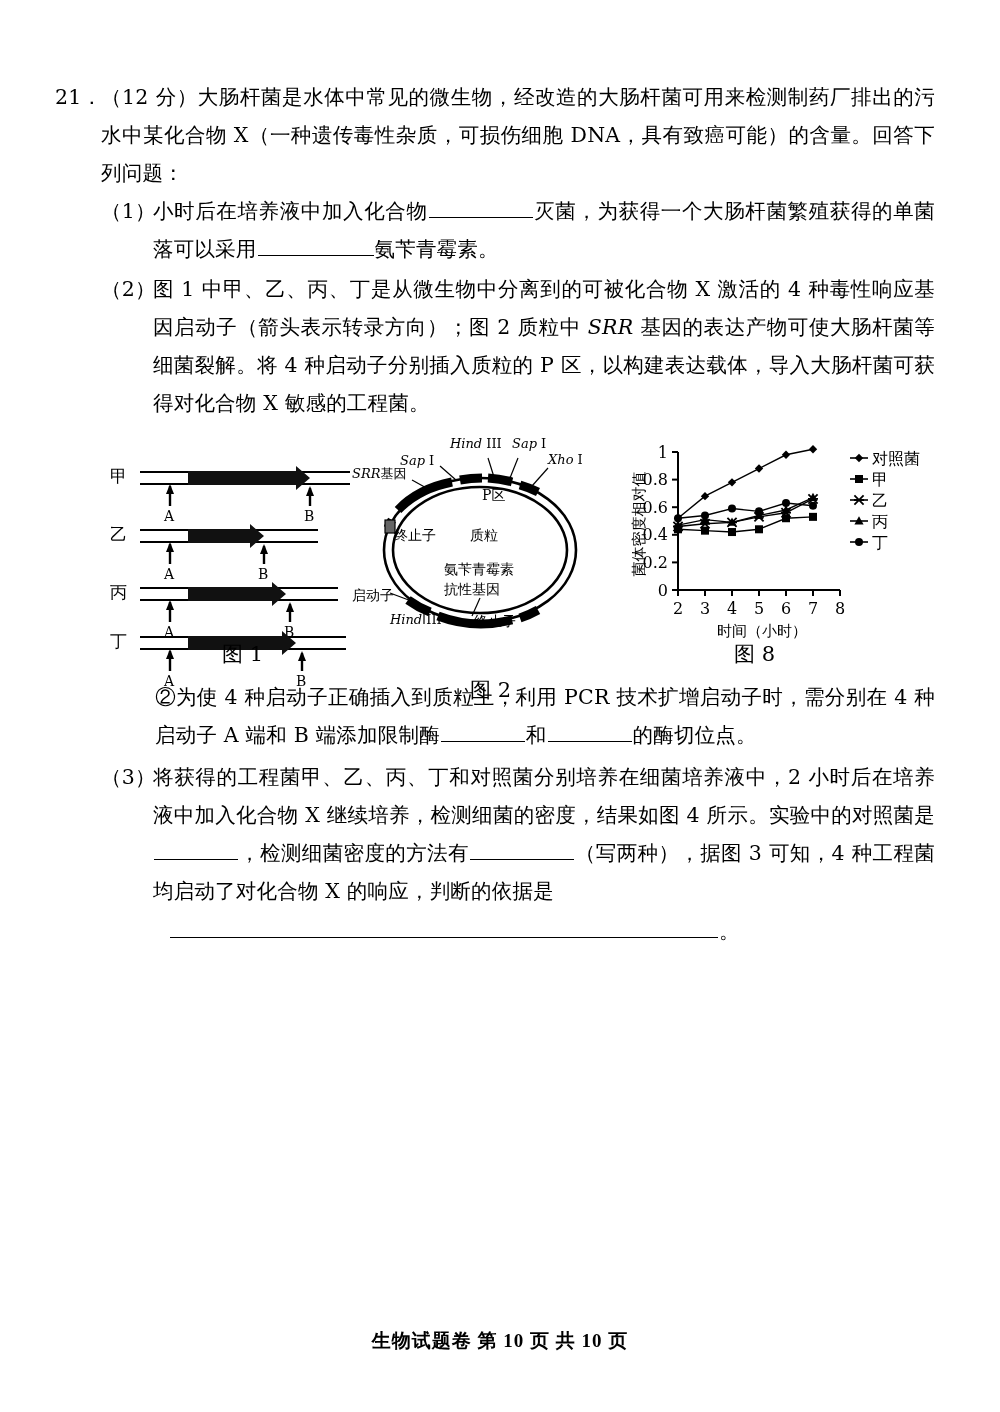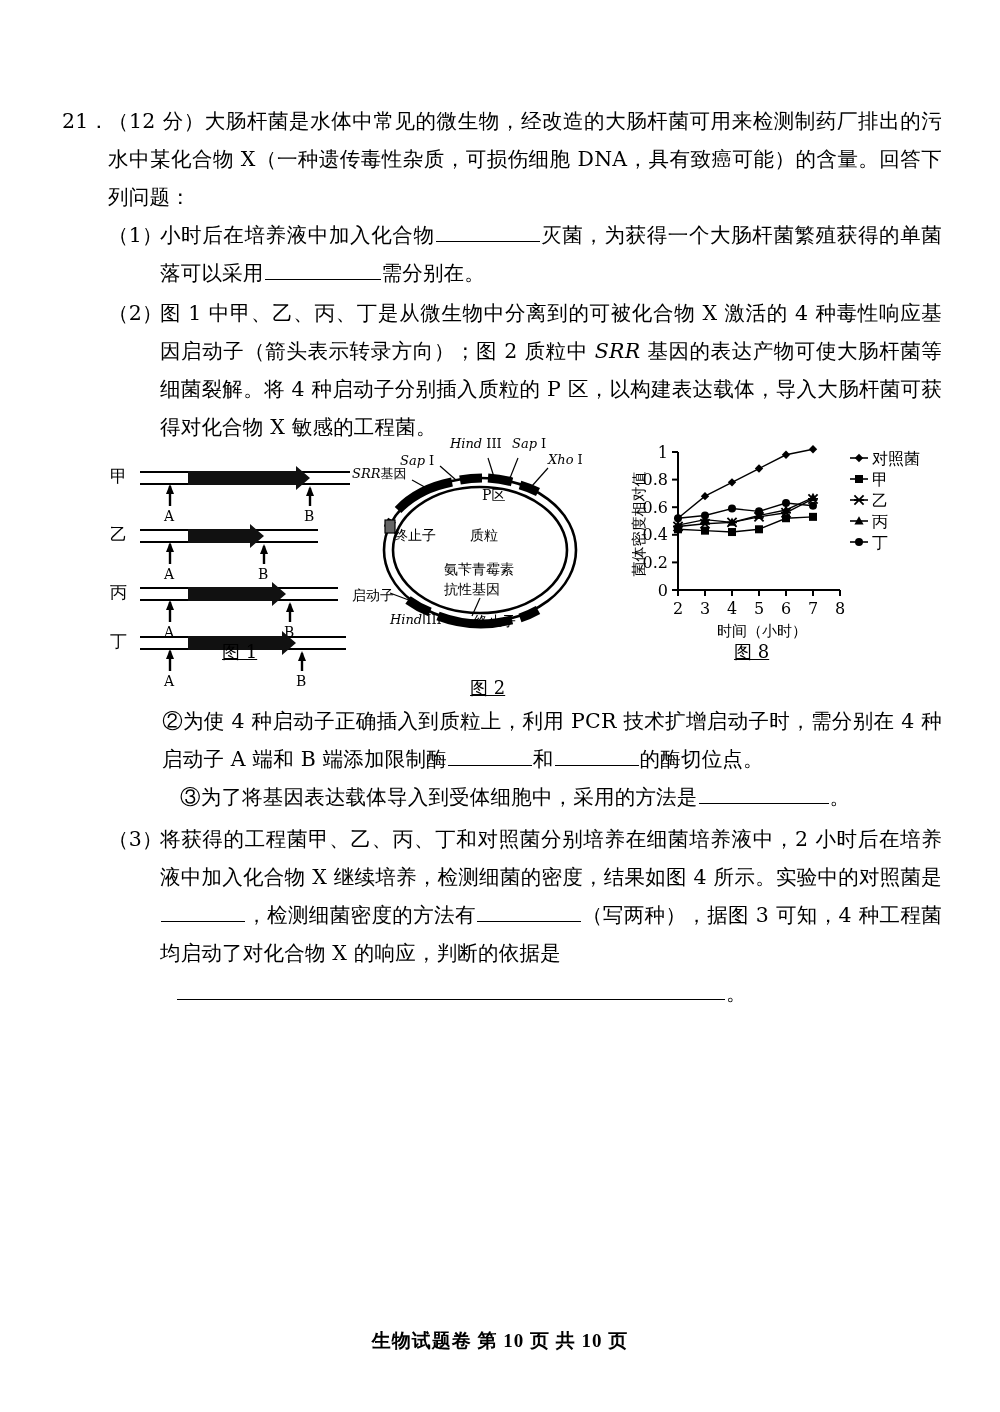--- a/index.html
+++ b/index.html
@@ -16,24 +16,23 @@
     overflow: hidden;
   }
   .page {
     position: absolute;
     inset: 0;
   }
 
   
   .qblock {
     position: absolute;
-    left: 62px;
+    left: 55px;
     top: 78px;
     width: 880px;
-    margin-top: 24px;
   }
   .para {
     font-size: 20.5px;
     line-height: 38px;
     letter-spacing: 0.2px;
     text-align: justify;
     text-justify: inter-character;
   }
   .p-main {
     text-indent: 0;
@@ -84,23 +83,22 @@
   .fig { position: absolute; }
   .caption-row {
     position: absolute;
     left: 62px;
     top: 640px;
     width: 880px;
     height: 30px;
   }
   .caption {
     position: absolute;
-    font-size: 18px;
+    font-size: 21px;
     font-family: "DejaVu Serif", "Liberation Serif", serif;
-    text-decoration: underline;
   }
 
   
   .footer {
     position: absolute;
     left: 0;
     top: 1328px;
     width: 1000px;
     text-align: center;
     font-size: 19px;
@@ -116,21 +114,21 @@
 
   <div class="qblock">
 
     <div class="para p-main">
       <span class="qnum">21．</span><span>（12 分）</span><span>大肠杆菌是水体中常见的微生物，经改造的大肠杆菌可用来检测制药厂排出的污水中某化合物 X（一种遗传毒性杂质，可损伤细胞 DNA，具有致癌可能）的含量。回答下列问题：</span>
     </div>
 
     <div class="para p-sub">
       <span class="sublabel">（1）</span>
       <span class="body" style="padding-left:52px; display:block; text-indent:0;">
-        <span>小时后在培养液中加入化合物</span><span class="blank w100"></span><span>灭菌，为获得一个大肠杆菌繁殖获得的单菌落可以采用</span><span class="blank w110"></span><span>需分别在。</span>
+        <span>小时后在培养液中加入化合物</span><span class="blank w100"></span><span>灭菌，为获得一个大肠杆菌繁殖获得的单菌落可以采用</span><span class="blank w110"></span><span>氨苄青霉素。</span>
       </span>
     </div>
 
     <div class="para p-sub" style="margin-top:2px;">
       <span class="sublabel">（2）</span>
       <span class="body" style="padding-left:52px; display:block; text-indent:0;">
         <span>图 1 中甲、乙、丙、丁是从微生物中分离到的可被化合物 X 激活的 4 种毒性响应基因启动子（箭头表示转录方向）；图 2 质粒中 </span><span class="it">SRR</span><span> 基因的表达产物可使大肠杆菌等细菌裂解。将 4 种启动子分别插入质粒的 P 区，以构建表达载体，导入大肠杆菌可获得对化合物 X 敏感的工程菌。</span>
       </span>
     </div>
   </div>
@@ -397,23 +395,20 @@
     <span class="caption" style="left:672px;">图 8</span>
   </div>
 
   <div class="qblock" style="top:678px;">
 
 
     <div class="para" style="padding-left:100px; text-indent:-100px;">
       <span style="display:inline-block; width:100px;"></span><span>②</span><span>为使 4 种启动子正确插入到质粒上，利用 PCR 技术扩增启动子时，需分别在 4 种启动子 A 端和 B 端添加限制酶</span><span class="blank w80"></span><span>和</span><span class="blank w80"></span><span>的酶切位点。</span>
     </div>
 
-    <div class="para" style="padding-left:100px; text-indent:-100px;">
-      <span style="display:inline-block; width:118px;"></span><span>③</span><span>为了将基因表达载体导入到受体细胞中，采用的方法是</span><span class="blank w130"></span><span>。</span>
-    </div>
 
     <div class="para p-sub" style="margin-top:4px;">
       <span class="sublabel">（3）</span>
       <span class="body" style="padding-left:52px; display:block; text-indent:0;">
         <span>将获得的工程菌甲、乙、丙、丁和对照菌分别培养在细菌培养液中，2 小时后在培养液中加入化合物 X 继续培养，检测细菌的密度，结果如图 4 所示。实验中的对照菌是</span><span class="blank w80"></span><span>，检测细菌密度的方法有</span><span class="blank w100"></span><span>（写两种），据图 3 可知，4 种工程菌均启动了对化合物 X 的响应，判断的依据是</span>
       </span>
     </div>
 
     <div class="para" style="padding-left:114px; margin-top:2px;">
       <span class="blank w500"></span><span>。</span>

